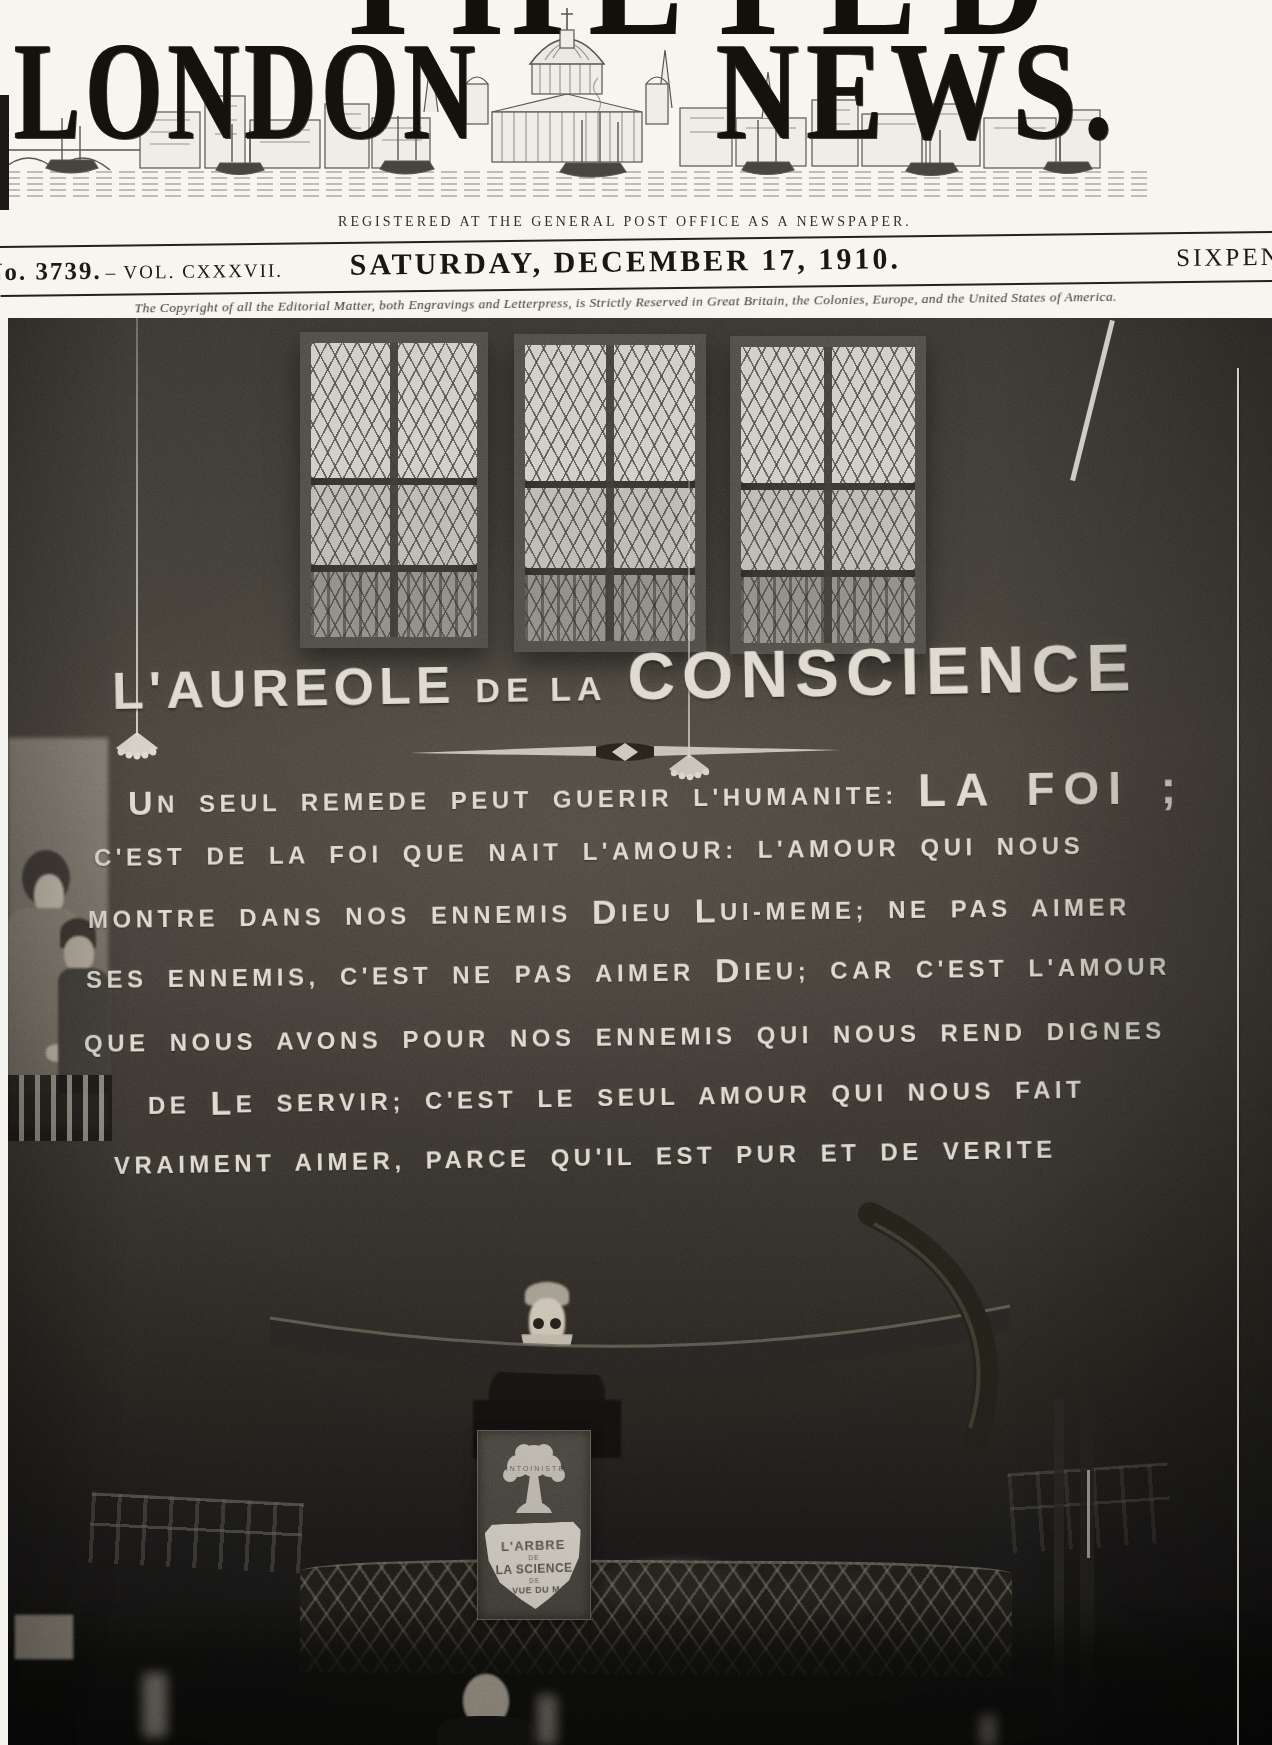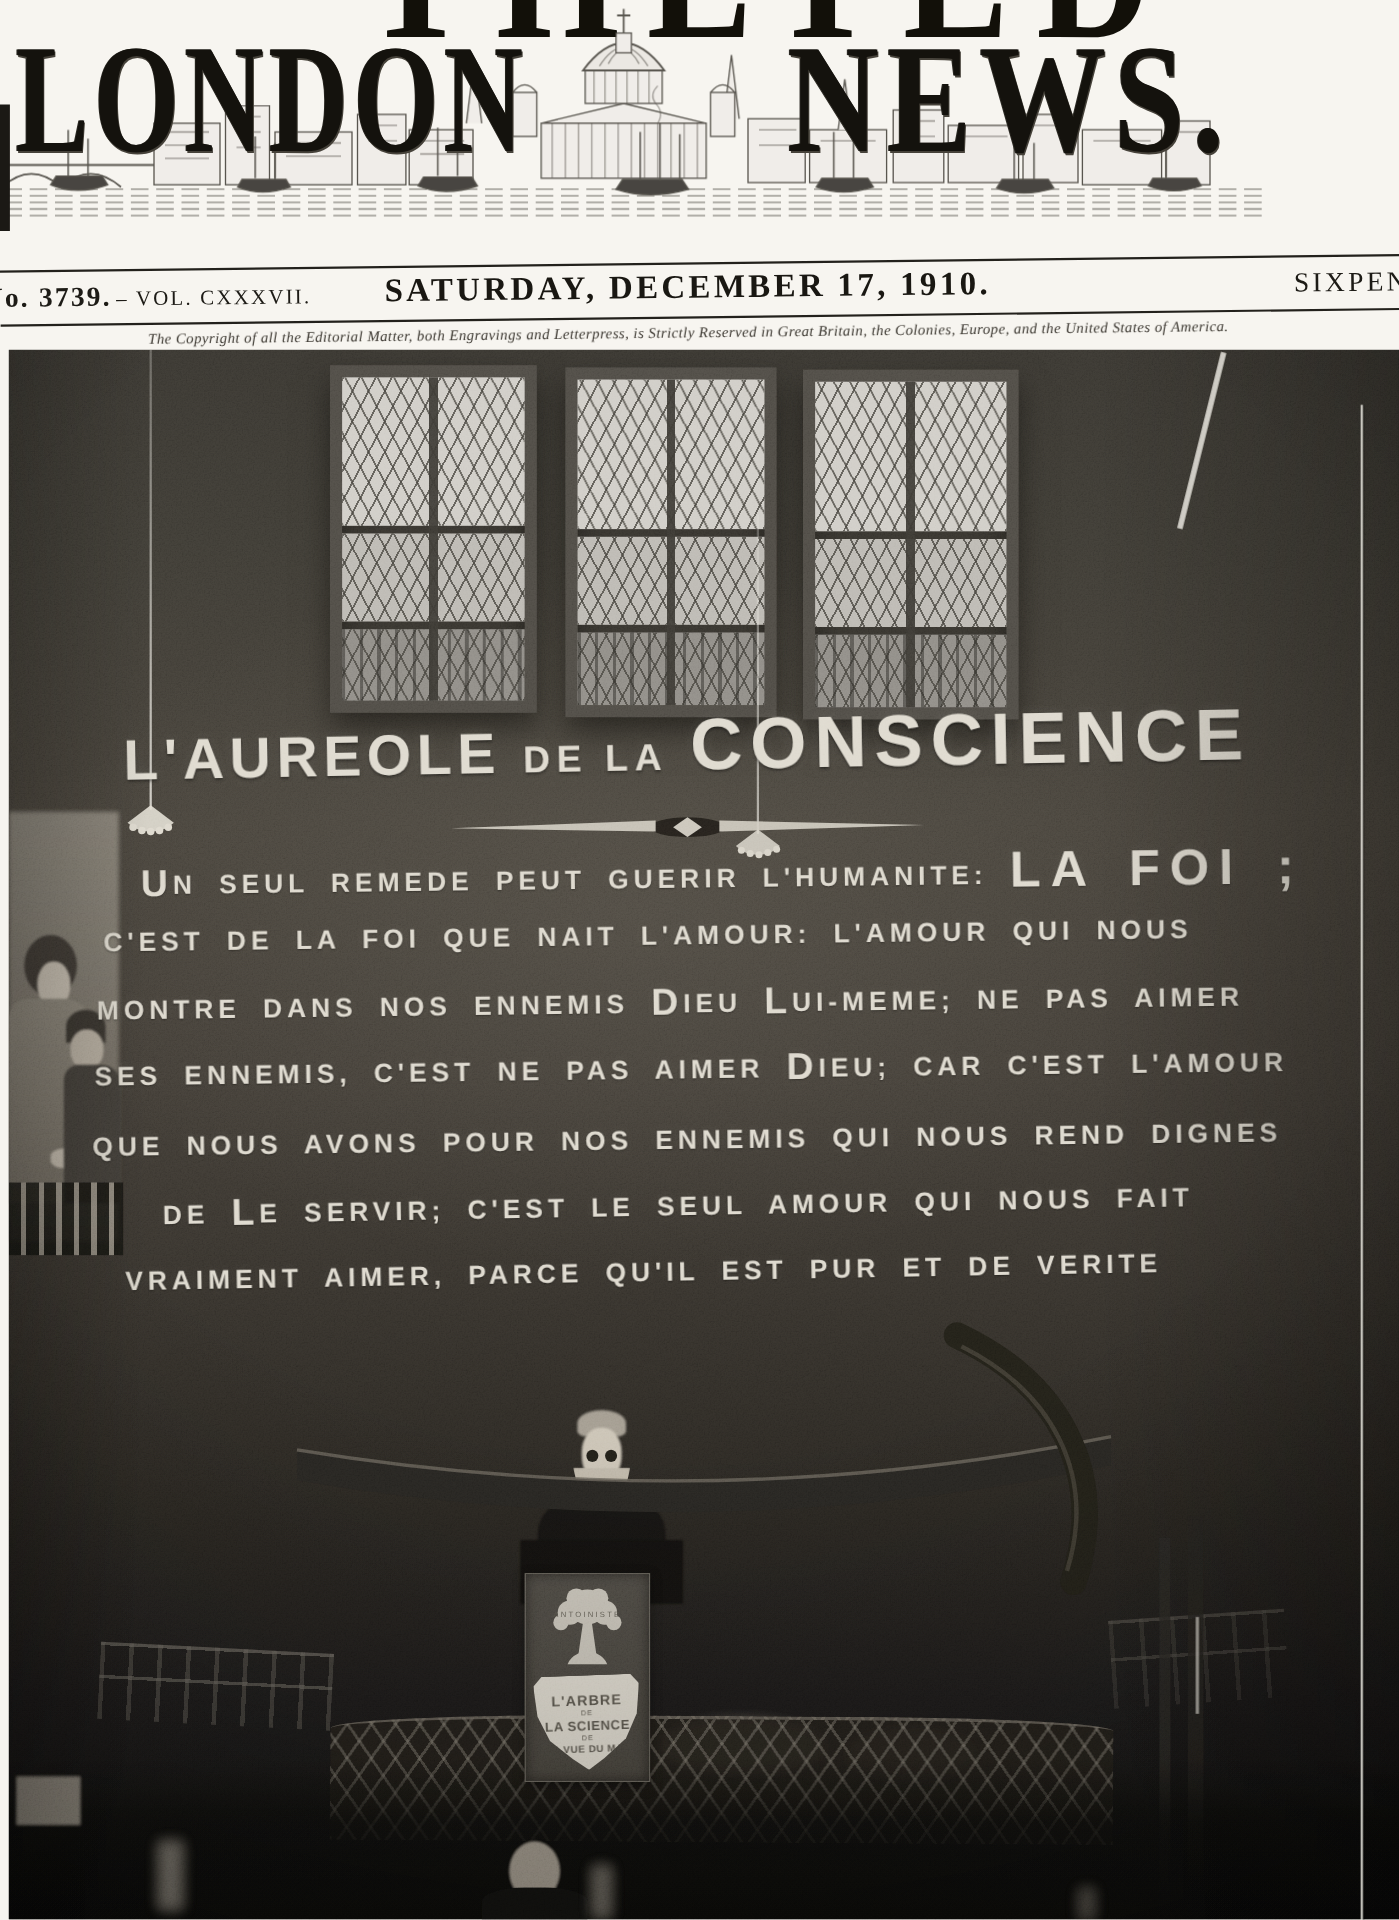--- a/index.html
+++ b/index.html
@@ -181,20 +181,21 @@
         <path d="M1044 169 q22 9 48 0 l-4 -7 h-40 z"></path>
       </g>
       <path d="M62 160 V118 M80 160 V126 M232 162 V124 M250 162 V130 M398 160 V116 M416 160 V124 M582 164 V120 M600 164 V112 M618 164 V122 M758 162 V120 M776 162 V128 M922 163 V122 M940 163 V130 M1060 161 V124" stroke-width="1.4"></path>
       <path d="M598 112 q6 -10 -2 -18 q-6 -8 2 -16" opacity=".5"></path>
     </g>
   </svg>
 
   <span class="mast-name" style="left:14px;transform:scale(.78,1.1);">LONDON</span>
   <span class="mast-name" style="left:716px;transform:scale(.9,1.1);letter-spacing:8px;">NEWS.</span>
 
+  <div class="registered">REGISTERED AT THE GENERAL POST OFFICE AS A NEWSPAPER.</div>
 
   <div class="mast-bottom">
     <div class="rule" style="top:0"></div>
     <div class="issue-left">
       <span class="issue-num">No. 3739.</span>
       <span class="issue-vol">– VOL. CXXXVII.</span>
     </div>
     <div class="date-line">SATURDAY, DECEMBER 17, 1910.</div>
     <div class="price">SIXPENCE.</div>
     <div class="rule" style="top:49px"></div>

